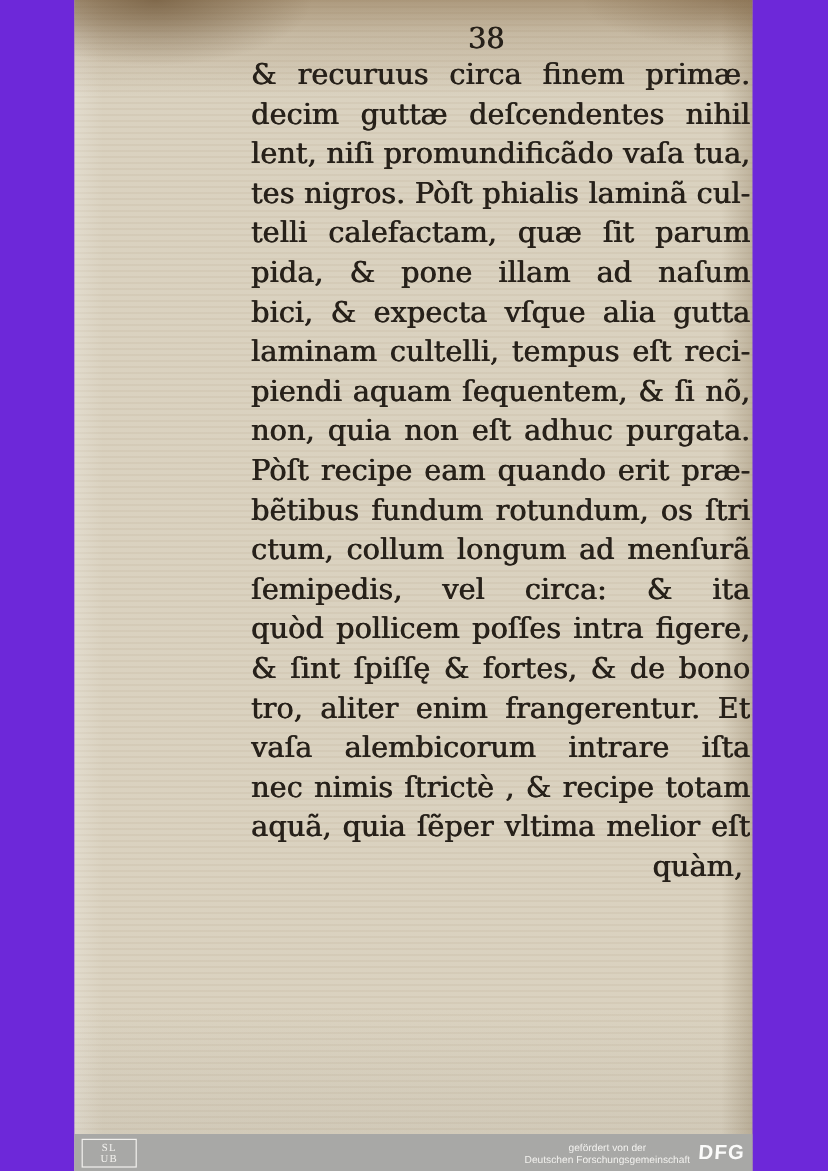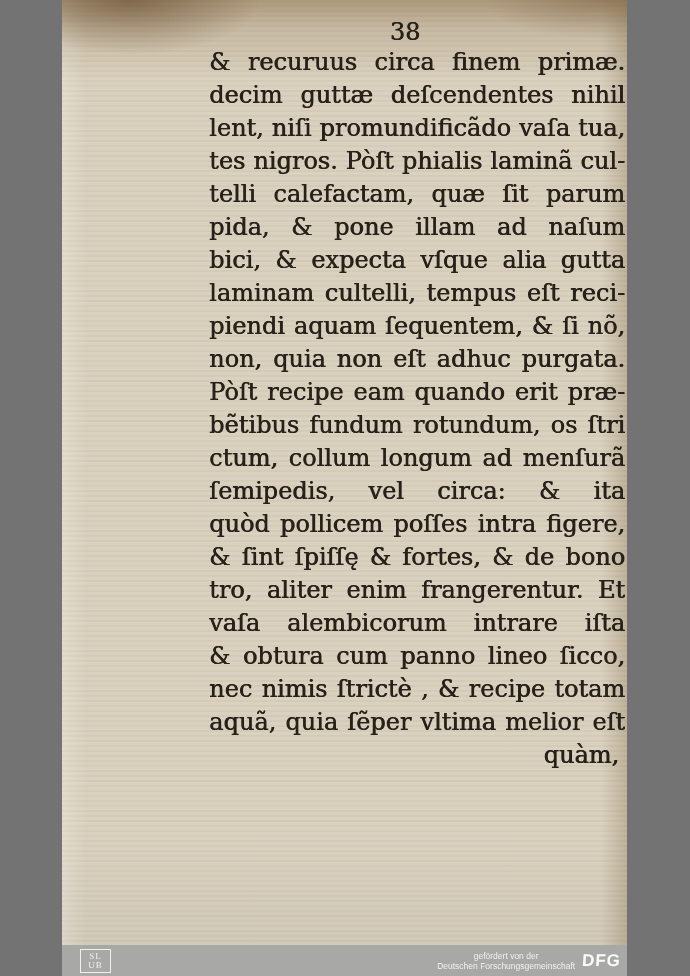--- a/index.html
+++ b/index.html
@@ -1,16 +1,16 @@
 <!DOCTYPE html>
 <html><head>
 <meta charset="utf-8">
 <style>
   html,body{margin:0;padding:0;background:#ffffff;}
-  .viewport{position:relative;width:690px;height:976px;background:#737373;overflow:hidden;
+  .viewport{position:relative;width:690px;height:976px;background:#6d28d9;overflow:hidden;
             font-family:"Liberation Sans",sans-serif;}
   
   .scan{position:absolute;left:62px;top:0;width:565px;height:976px;
         background:
           radial-gradient(ellipse 130px 55px at 12% 0%, rgba(92,66,36,0.55), rgba(92,66,36,0) 100%),
           radial-gradient(ellipse 120px 40px at 96% 0%, rgba(110,82,50,0.38), rgba(110,82,50,0) 100%),
           linear-gradient(to bottom, rgba(128,98,60,0.50) 0, rgba(128,98,60,0.22) 28px, rgba(128,98,60,0) 80px),
           linear-gradient(to left, rgba(116,95,62,0.28) 0, rgba(116,95,62,0) 26px),
           linear-gradient(to right, rgba(255,255,255,0.22) 0, rgba(255,255,255,0) 24px),
           linear-gradient(to bottom, rgba(0,0,0,0) 840px, rgba(150,145,135,0.12) 940px),
@@ -21,21 +21,21 @@
            font-family:"DejaVu Serif","Liberation Serif",serif;font-size:24px;color:#27211a;
            text-shadow:0.6px 0 0 #27211a;}
   .textblock{position:absolute;left:123px;top:46px;width:440px;
              font-family:"DejaVu Serif","Liberation Serif",serif;font-size:24px;line-height:33px;
              color:#27211a;text-shadow:0.6px 0 0 #27211a;}
   .tl{height:33px;overflow:hidden;text-align:justify;text-align-last:justify;margin-left:24px;}
   .tl.catch{text-align-last:right;padding-right:6px;}
   
   .footerbar{position:absolute;left:0;bottom:0;width:565px;height:31px;background:#a8a8a6;
              display:flex;align-items:center;}
-  .slub-logo{box-sizing:border-box;margin-left:18px;width:31px;height:24px;border:1.5px solid #f2f1ee;
+  .slub-logo{box-sizing:border-box;margin-left:6px;width:46px;height:24px;border:1.5px solid #f2f1ee;
              display:flex;flex-direction:column;justify-content:center;align-items:center;
              font-family:"Liberation Serif",serif;font-size:9px;line-height:9px;color:#f2f1ee;
              letter-spacing:1px;}
   .lib-text{margin-left:8px;color:#f2f1ee;font-size:8.5px;line-height:10px;font-weight:bold;}
   .funding{margin-left:auto;text-align:center;color:#f2f1ee;font-size:8.5px;line-height:10px;
            font-weight:normal;}
   .dfg{margin:0 6px 0 7px;color:#fbfbfa;font-size:17px;font-weight:bold;letter-spacing:1px;
        font-family:"Liberation Sans",sans-serif;transform:skewX(-4deg);}
 </style>
 </head>
@@ -58,21 +58,20 @@
       <div class="tl">piendi aquam ſequentem, &amp; ſi nõ,</div>
       <div class="tl">non, quia non eſt adhuc purgata.</div>
       <div class="tl">Pòſt recipe eam quando erit præ-</div>
       <div class="tl">bẽtibus fundum rotundum, os ſtri</div>
       <div class="tl">ctum, collum longum ad menſurã</div>
       <div class="tl">ſemipedis, vel circa: &amp; ita groſſum,</div>
       <div class="tl">quòd pollicem poſſes intra figere,</div>
       <div class="tl">&amp; ſint ſpiſſę &amp; fortes, &amp; de bono vi-</div>
       <div class="tl">tro, aliter enim frangerentur. Et fac</div>
       <div class="tl">vaſa alembicorum intrare iſta vaſa,</div>
-      <div class="tl">&amp; obtura cum panno lineo ſicco,</div>
       <div class="tl">nec nimis ſtrictè , &amp; recipe totam</div>
       <div class="tl">aquã, quia ſẽper vltima melior eſt</div>
       <div class="tl catch">quàm,</div>
     </div>
 
     <div class="footerbar">
       <div class="slub-logo">
         <span>SL</span>
         <span>UB</span>
       </div>

